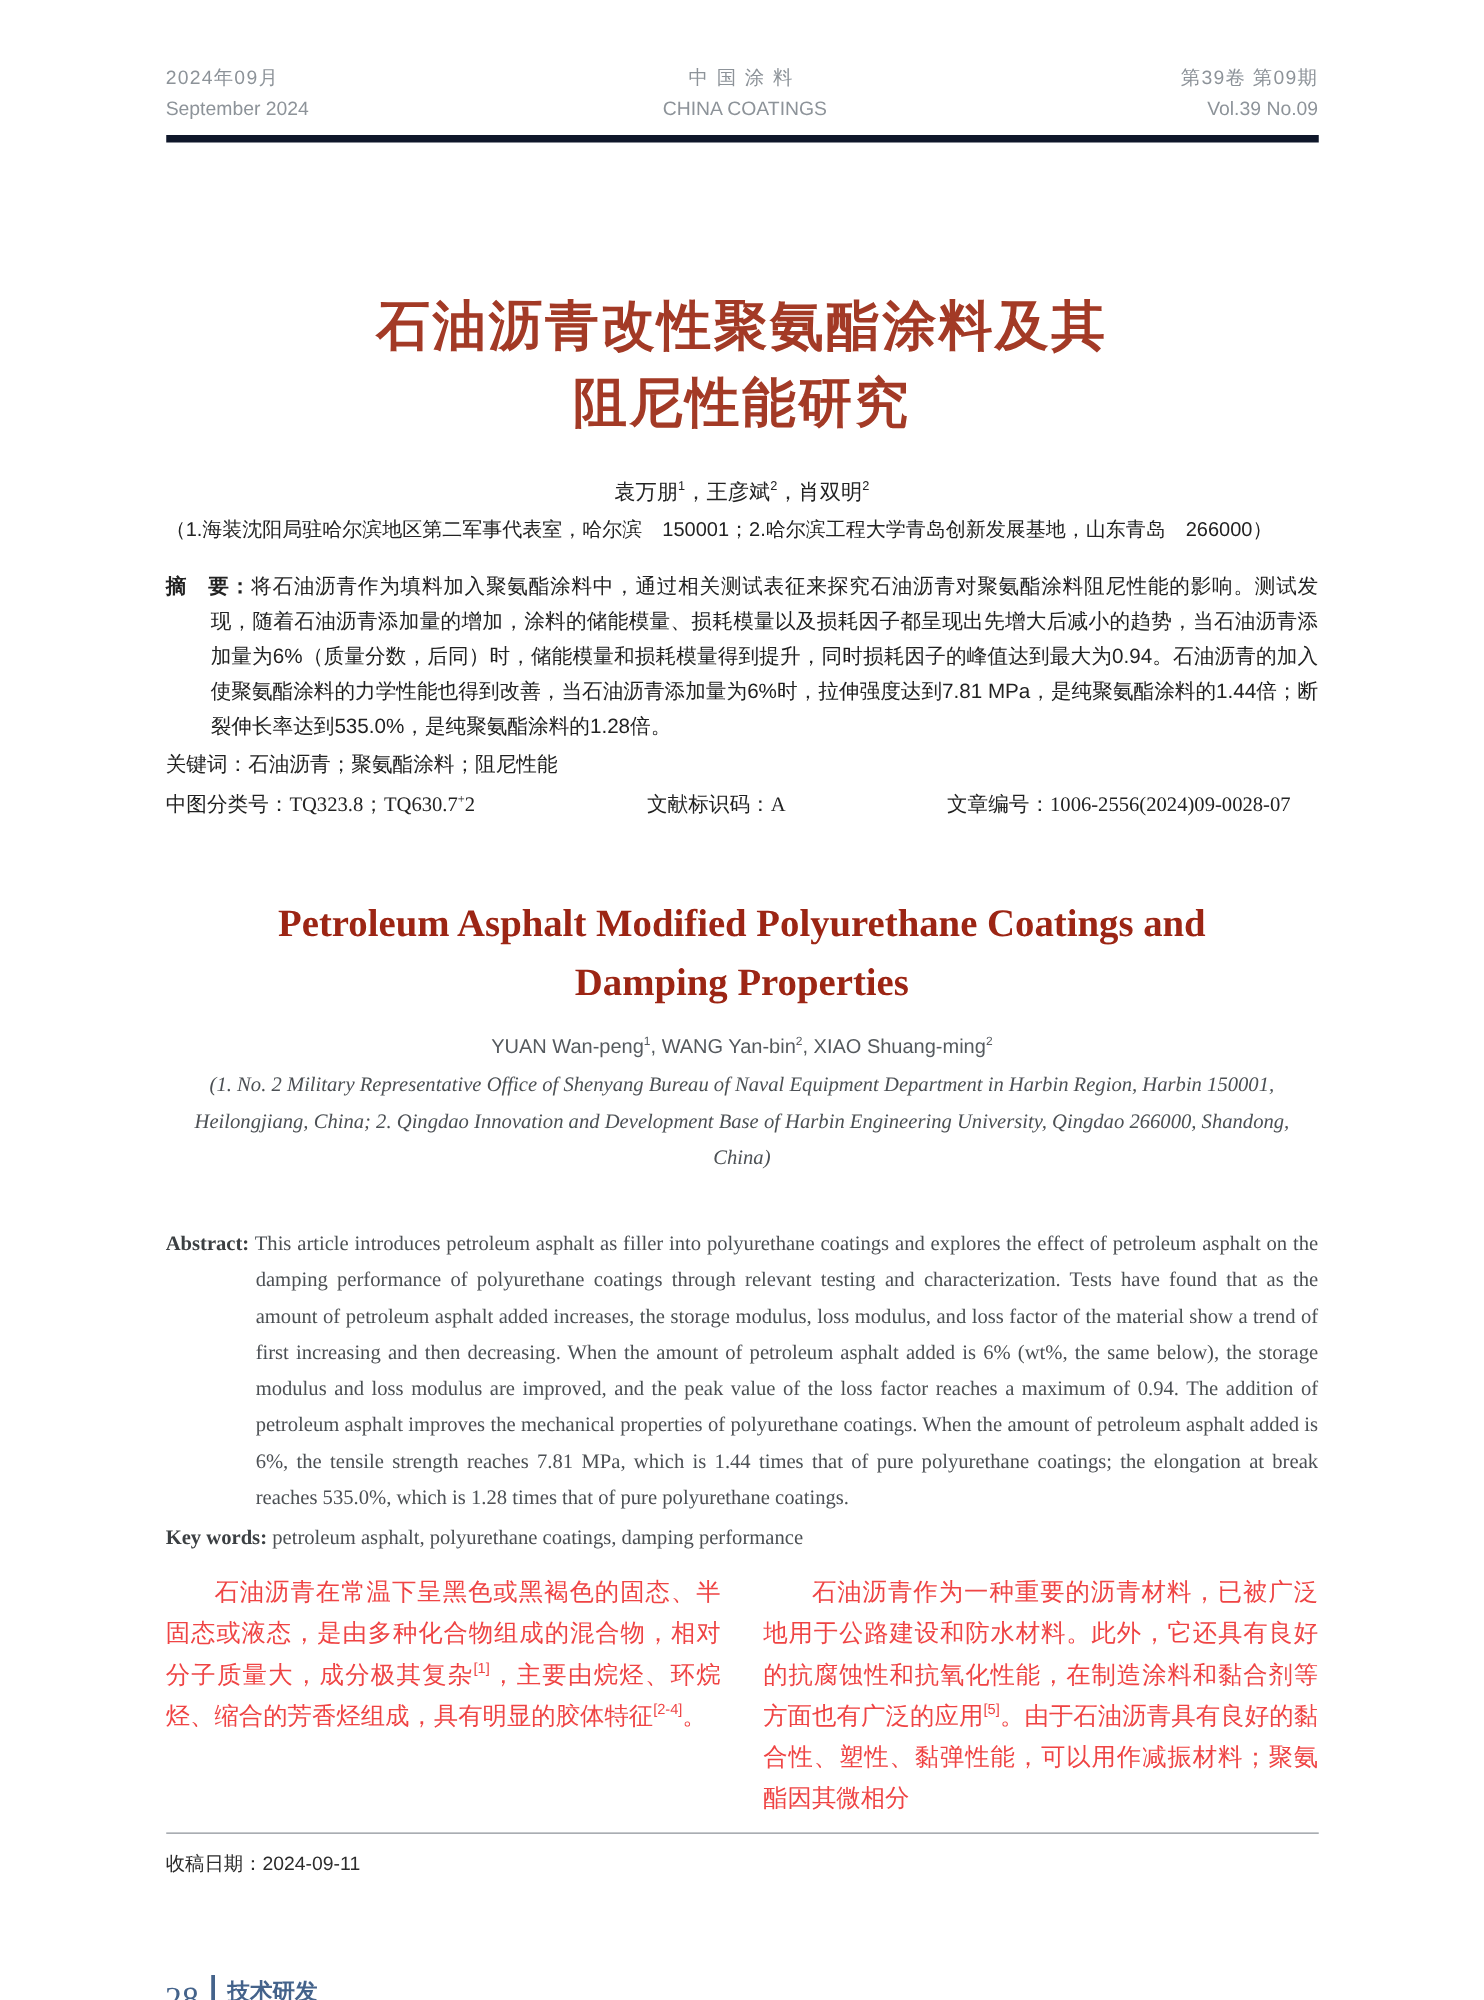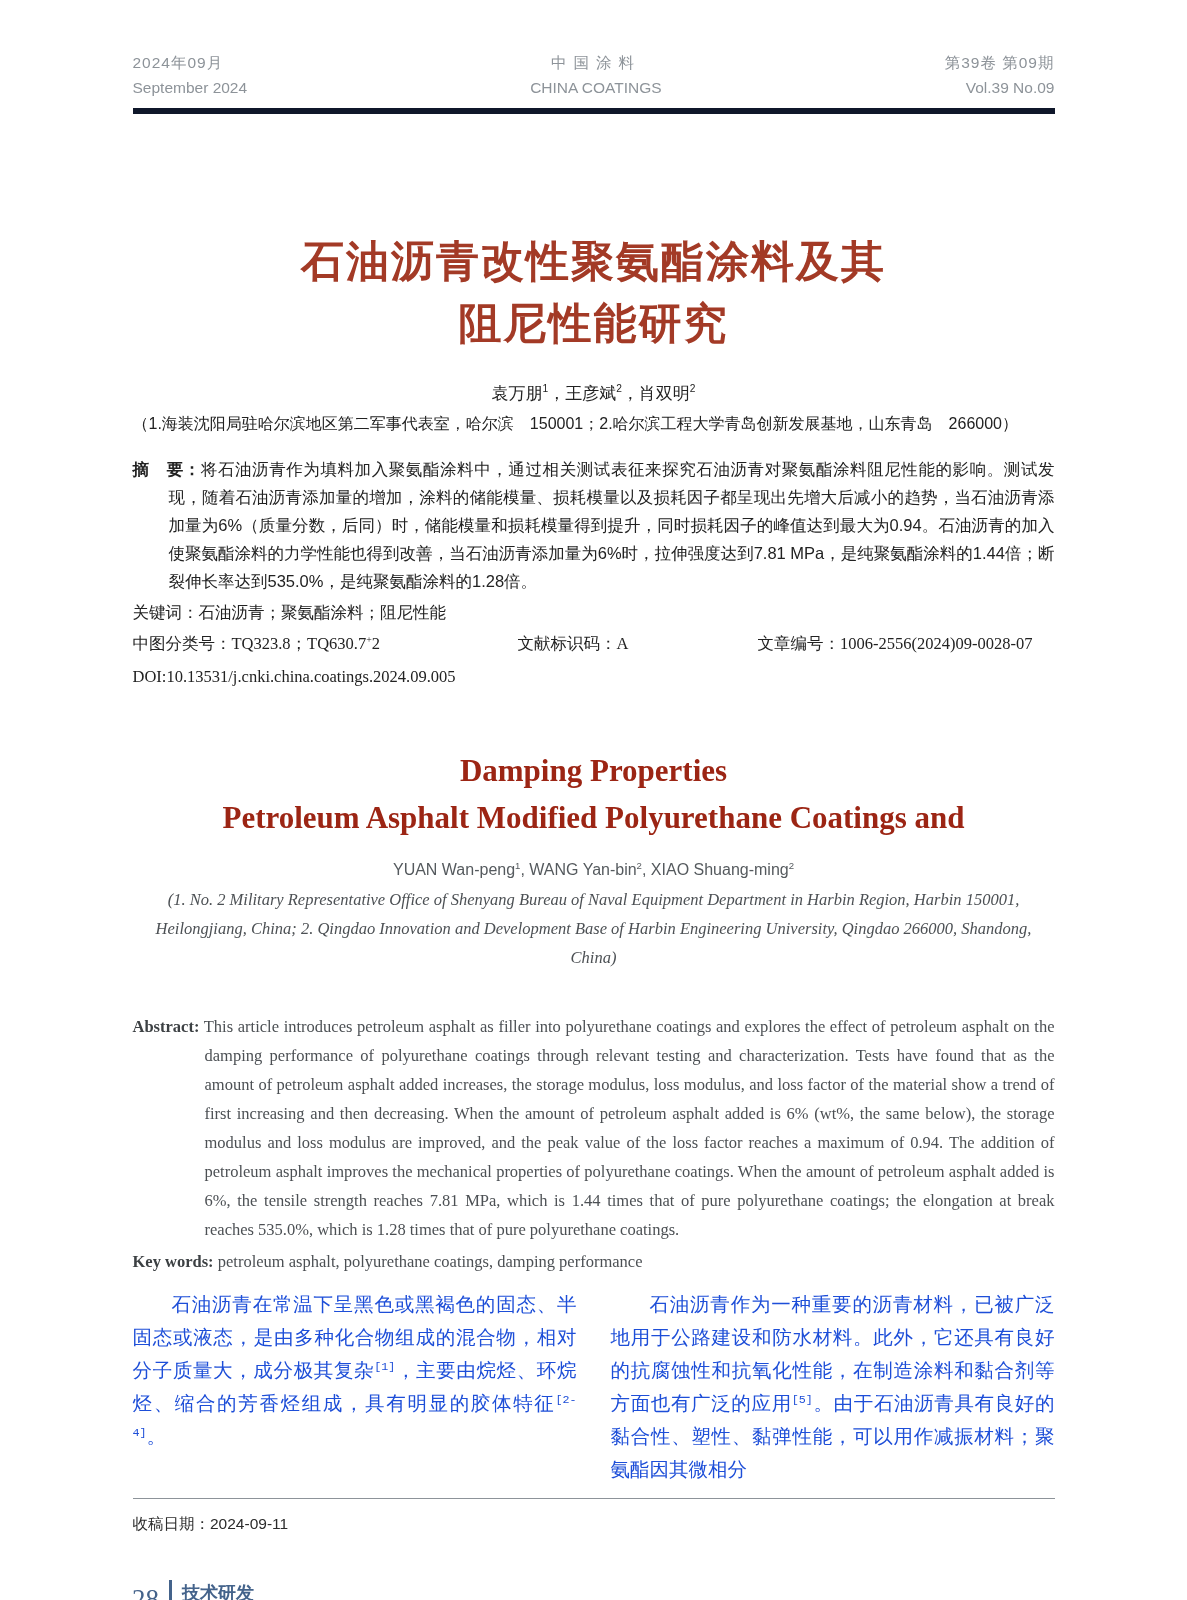--- a/index.html
+++ b/index.html
@@ -99,22 +99,22 @@
   
   .section-heading {
     margin-top: 46px;
     font-family: "Liberation Sans","DejaVu Sans",sans-serif;
     font-weight: bold; font-size: 23px; color: #b13c27;
     letter-spacing: 2px;
   }
   .columns { display: flex; gap: 34px; margin-top: 14px; }
   .columns .col { width: 444px; }
   .body-par {
-    font-family: Liberation Mono, monospace;
-    font-size: 19.5px; line-height: 33px; color: #1d4ed8;
+    font-family: Liberation Sans, sans-serif;
+    font-size: 19.5px; line-height: 33px; color: #ef4444;
     text-align: justify; text-indent: 2em;
   }
 
   
   .foot-rule { margin-top: 10px; border-top: 1px solid #8d9399; }
   .footnotes {
     margin-top: 10px;
     font-family: "Liberation Sans","DejaVu Sans",sans-serif;
     font-size: 15.5px; line-height: 30px; color: #2b2b2b;
   }
@@ -167,25 +167,24 @@
   <div class="abstract-cn"><span class="lbl">摘　要：</span><span>将石油沥青作为填料加入聚氨酯涂料中，通过相关测试表征来探究石油沥青对聚氨酯涂料阻尼性能的影响。测试发现，随着石油沥青添加量的增加，涂料的储能模量、损耗模量以及损耗因子都呈现出先增大后减小的趋势，当石油沥青添加量为6%（质量分数，后同）时，储能模量和损耗模量得到提升，同时损耗因子的峰值达到最大为0.94。石油沥青的加入使聚氨酯涂料的力学性能也得到改善，当石油沥青添加量为6%时，拉伸强度达到7.81 MPa，是纯聚氨酯涂料的1.44倍；断裂伸长率达到535.0%，是纯聚氨酯涂料的1.28倍。</span></div>
 
   <div class="keywords-cn"><span class="lbl">关键词：</span><span>石油沥青；聚氨酯涂料；阻尼性能</span></div>
 
   <div class="meta-row">
     <div class="m1">中图分类号：TQ323.8；TQ630.7<sup>+</sup>2</div>
     <div class="m2">文献标识码：A</div>
     <div class="m3">文章编号：1006-2556(2024)09-0028-07</div>
   </div>
 
-  <div class="doi-line">DOI:10.13531/j.cnki.china.coatings.2024.09.005</div>
 
   <div class="title-en">
+    <div>Petroleum Asphalt Modified Polyurethane Coatings and</div>
     <div>Damping Properties</div>
-    <div>Petroleum Asphalt Modified Polyurethane Coatings and</div>
   </div>
 
   <div class="authors-en">YUAN Wan-peng<sup>1</sup>, WANG Yan-bin<sup>2</sup>, XIAO Shuang-ming<sup>2</sup></div>
   <div class="affil-en">(1. No. 2 Military Representative Office of Shenyang Bureau of Naval Equipment Department in Harbin Region, Harbin 150001, Heilongjiang, China; 2. Qingdao Innovation and Development Base of Harbin Engineering University, Qingdao 266000, Shandong, China)</div>
 
   <div class="abstract-en"><span class="lbl">Abstract:</span> <span>This article introduces petroleum asphalt as filler into polyurethane coatings and explores the effect of petroleum asphalt on the damping performance of polyurethane coatings through relevant testing and characterization. Tests have found that as the amount of petroleum asphalt added increases, the storage modulus, loss modulus, and loss factor of the material show a trend of first increasing and then decreasing. When the amount of petroleum asphalt added is 6% (wt%, the same below), the storage modulus and loss modulus are improved, and the peak value of the loss factor reaches a maximum of 0.94. The addition of petroleum asphalt improves the mechanical properties of polyurethane coatings. When the amount of petroleum asphalt added is 6%, the tensile strength reaches 7.81 MPa, which is 1.44 times that of pure polyurethane coatings; the elongation at break reaches 535.0%, which is 1.28 times that of pure polyurethane coatings.</span></div>
 
   <div class="keywords-en"><span class="lbl">Key words:</span> <span>petroleum asphalt, polyurethane coatings, damping performance</span></div>
 
 

